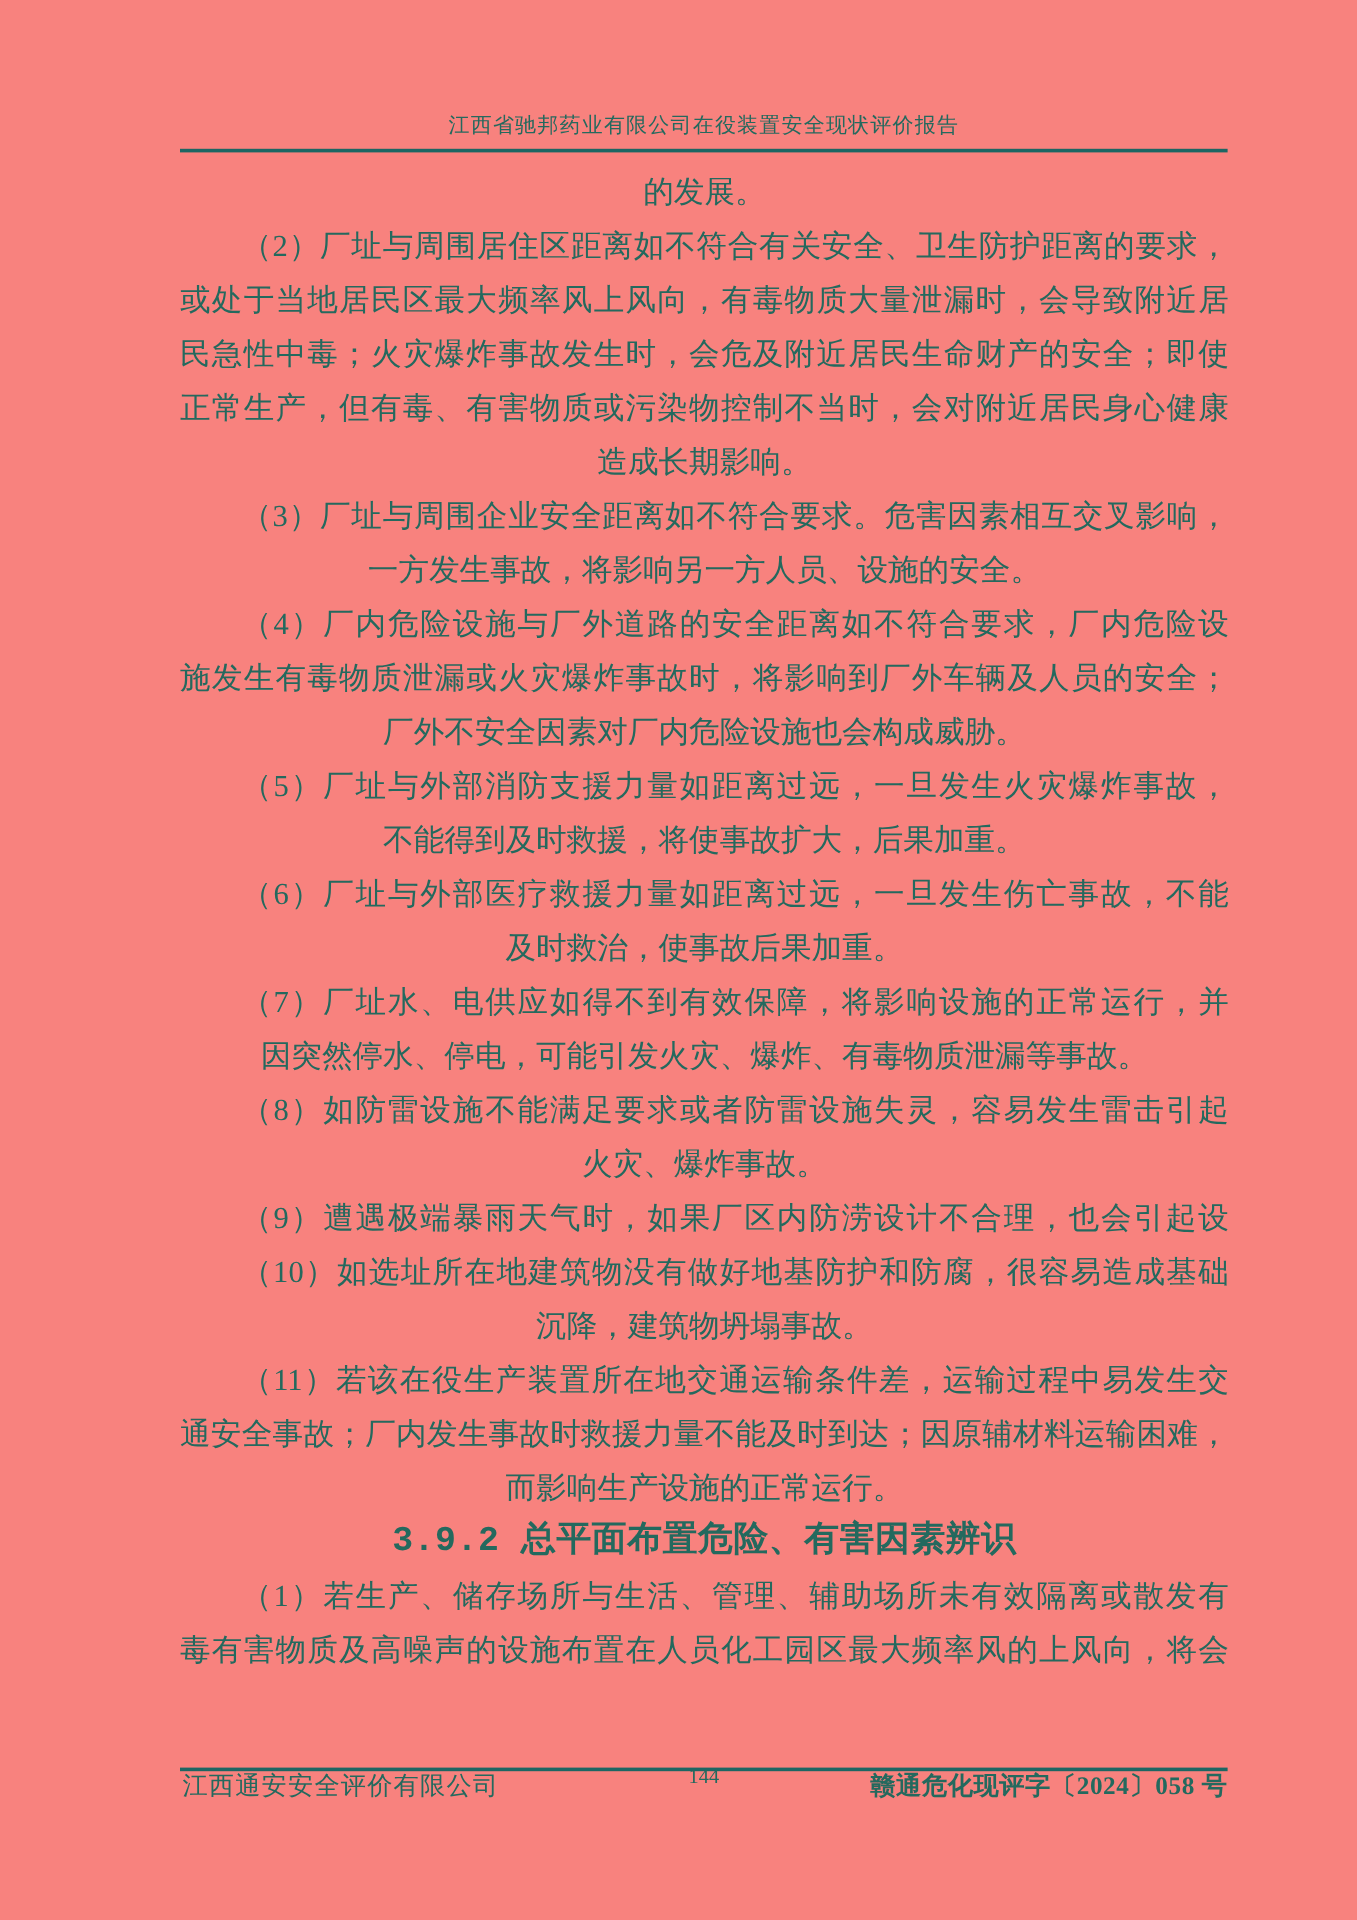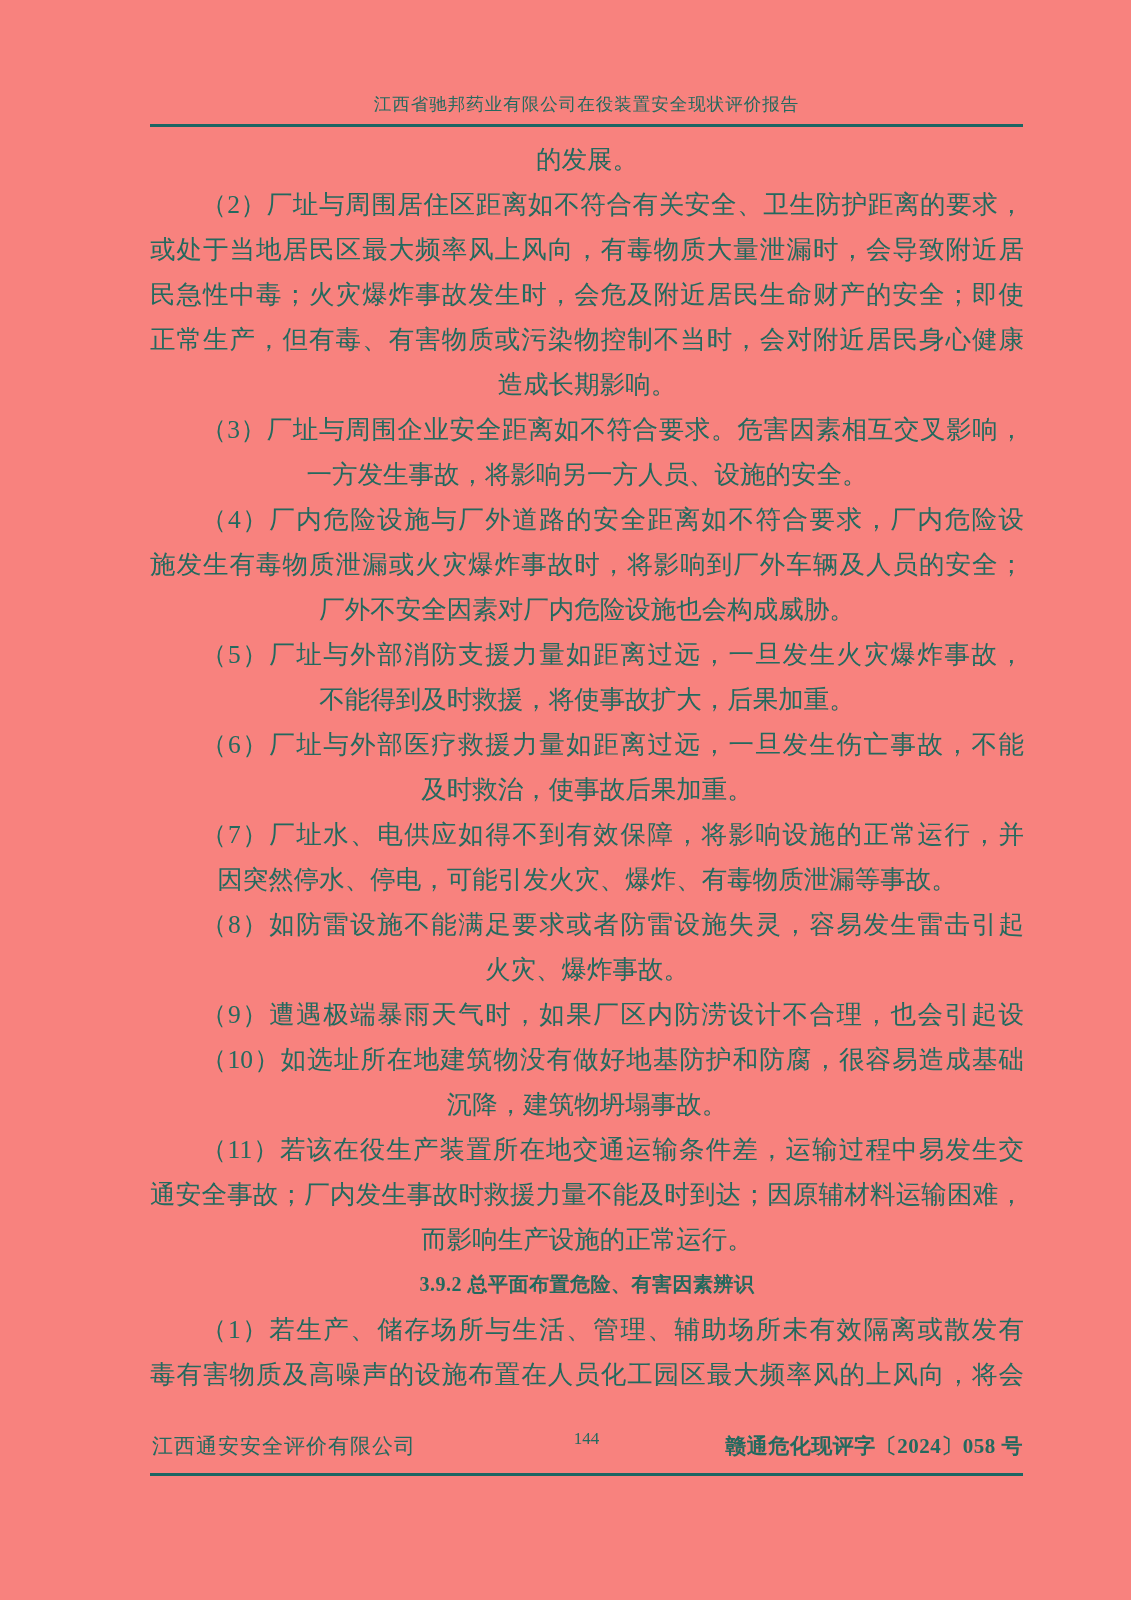--- a/index.html
+++ b/index.html
@@ -40,35 +40,35 @@
     white-space: nowrap;
     text-align: center;
   }
   .line.justify {
     white-space: normal;
     text-align: justify;
     text-align-last: justify;
   }
   .line.indent { padding-left: 51px; }
   .line.heading {
-    font-family: Liberation Serif, serif;
+    font-family: Liberation Mono, monospace;
     font-weight: bold;
-    font-size: 20px;
+    font-size: 29px;
     letter-spacing: 0.5px;
   }
   .footer-rule {
     position: absolute;
     top: 1473px;
     left: 150px;
     width: 873px;
     height: 2.5px;
   }
   .footer-row {
     position: absolute;
-    top: 1428px;
+    top: 1470px;
     left: 150px;
     width: 873px;
     height: 30px;
   }
   .footer-company {
     position: absolute;
     left: 2px;
     top: 4px;
     font-size: 21px;
     letter-spacing: 1px;

